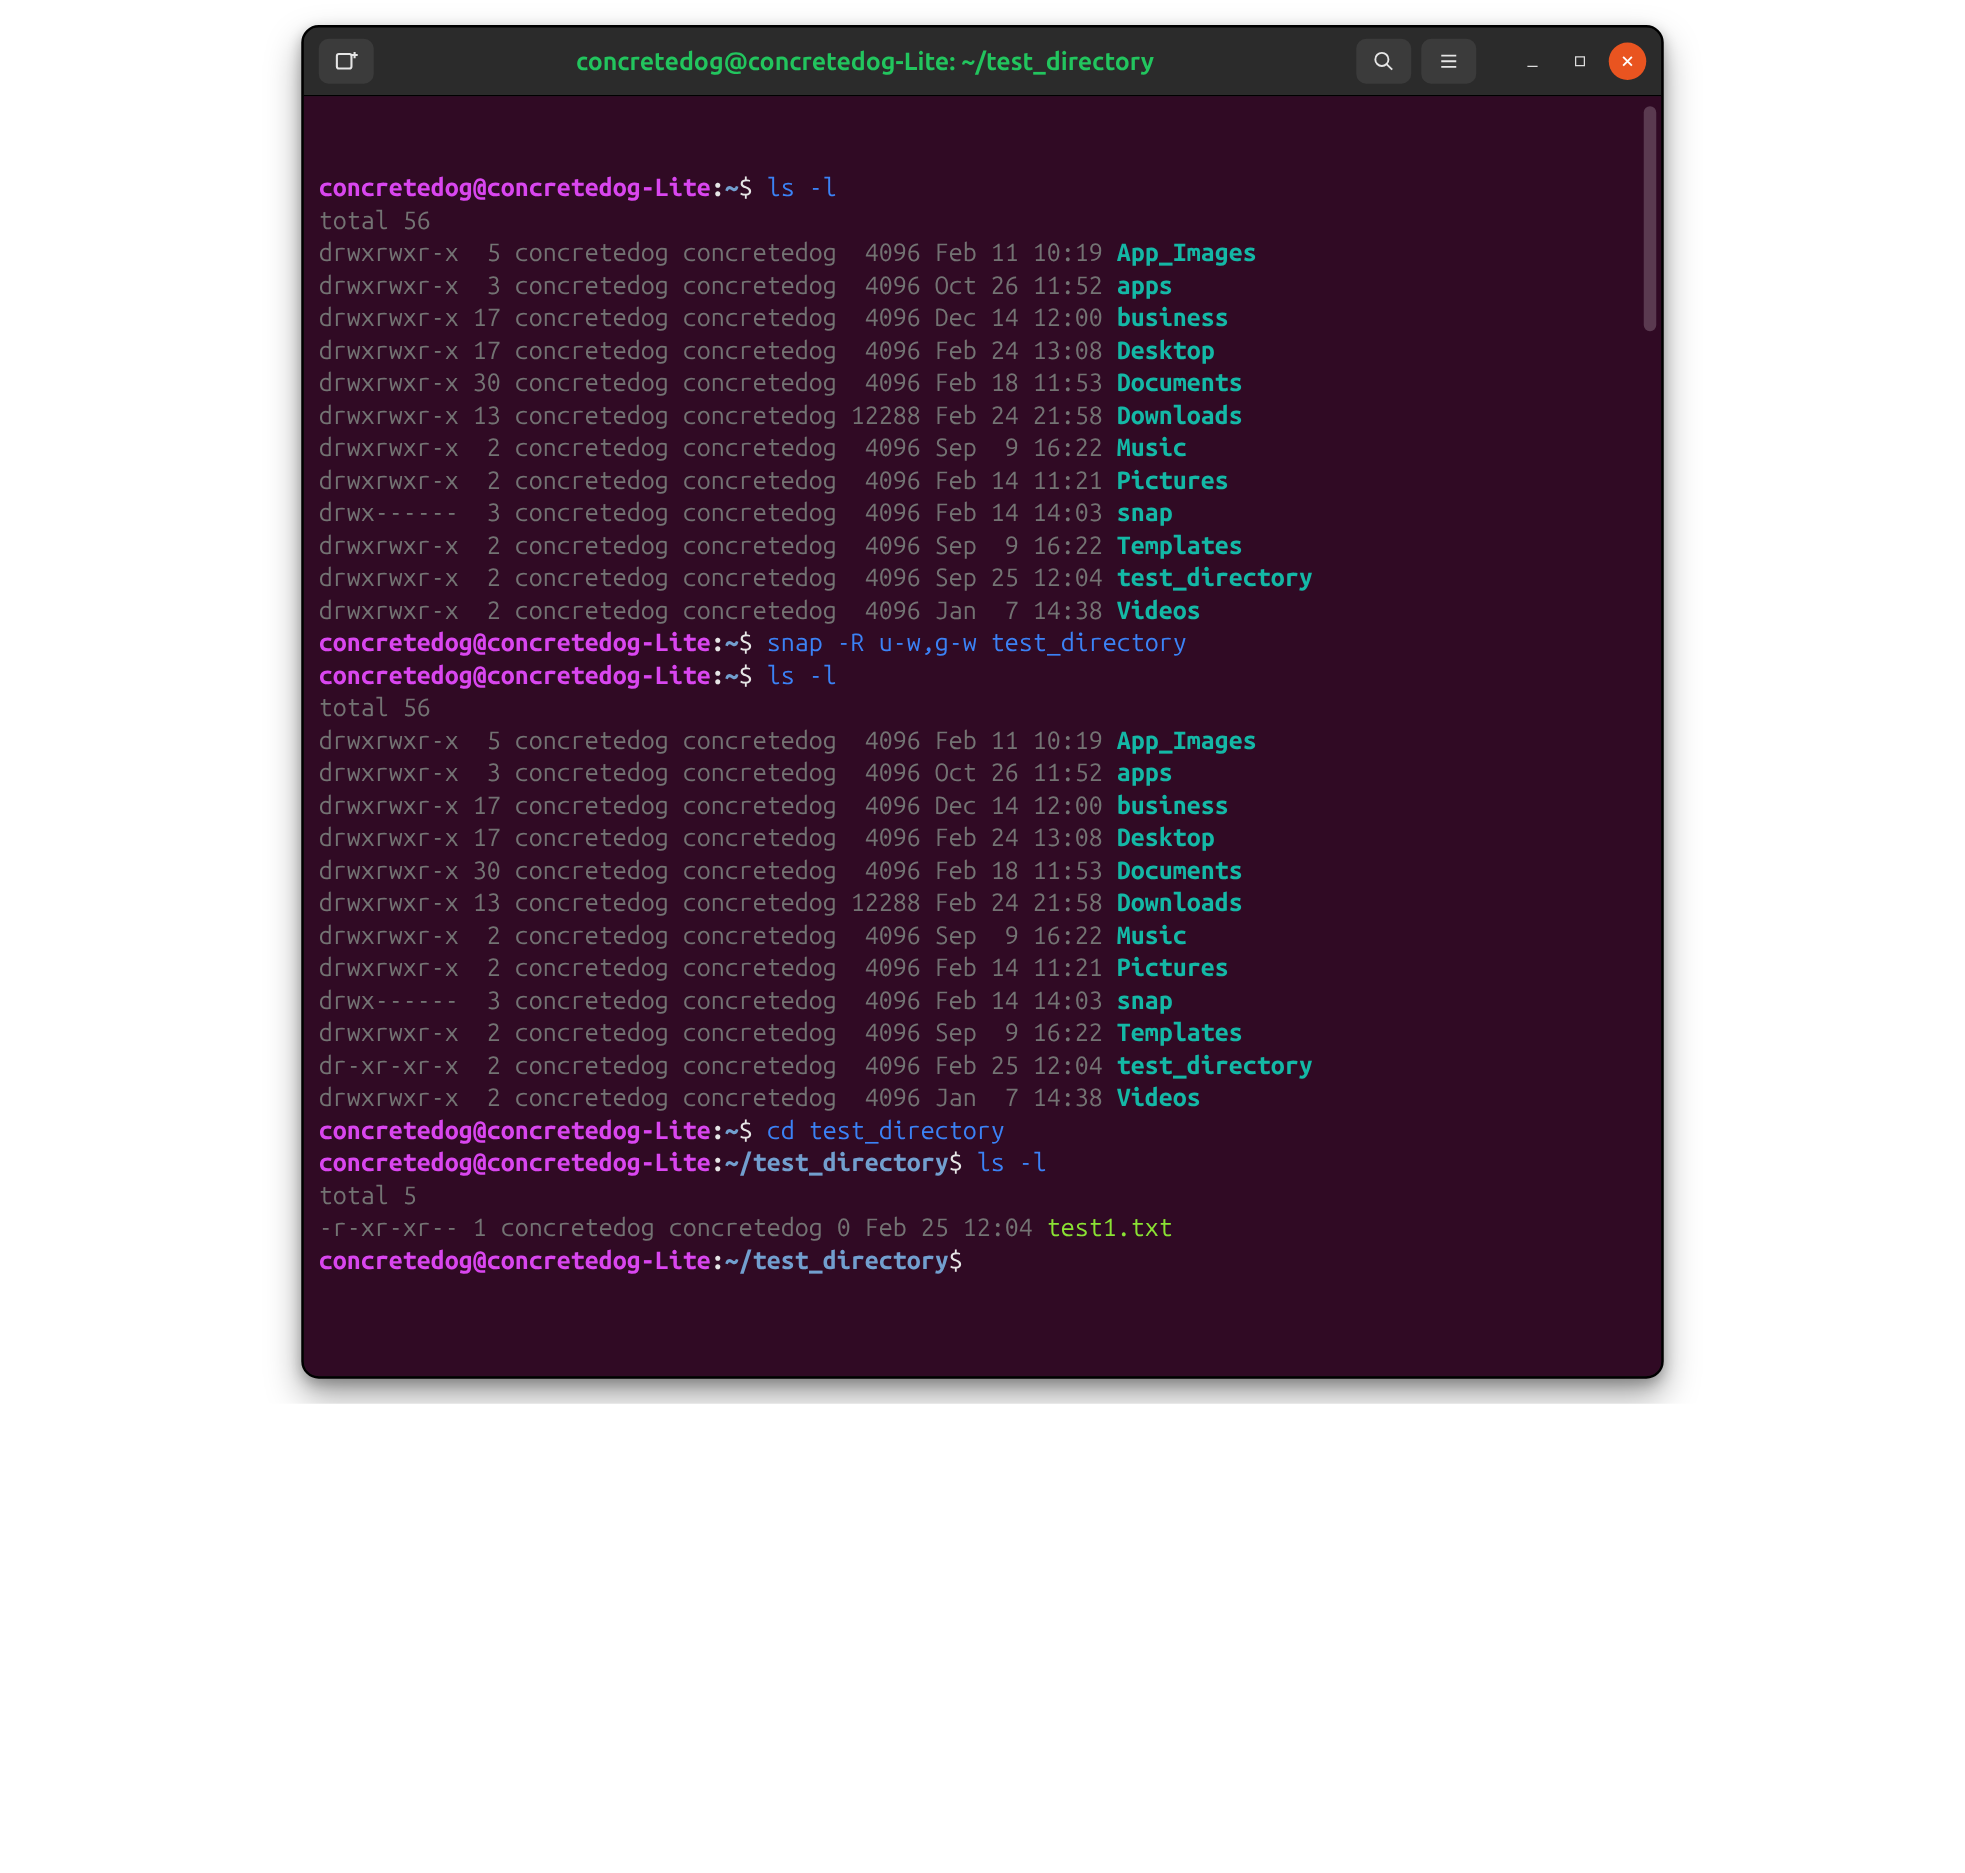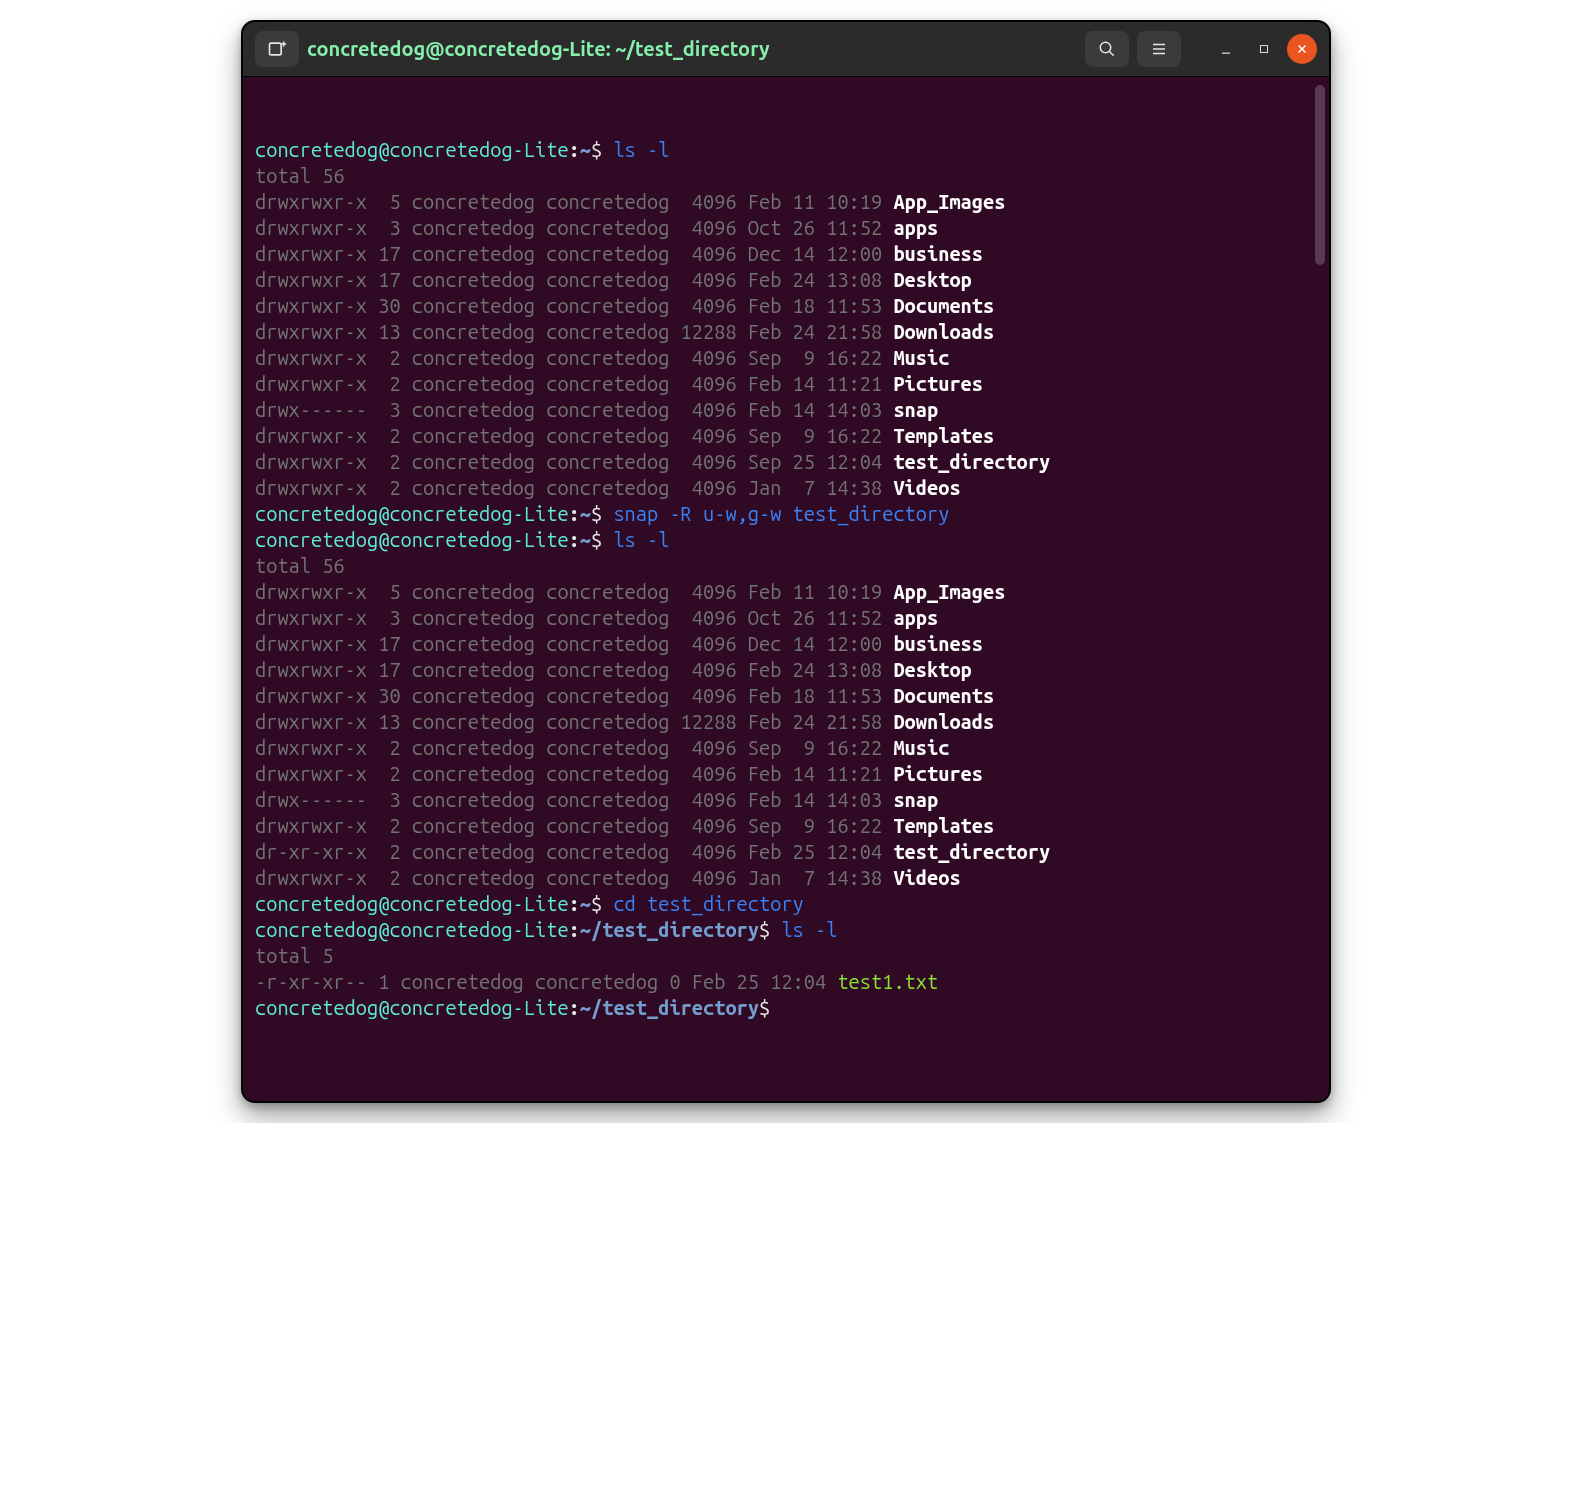--- a/index.html
+++ b/index.html
@@ -1,32 +1,32 @@
 <!DOCTYPE html>
 <html><head>
 <meta charset="utf-8">
 <style>
 html,body{margin:0;padding:0;background:#fff}
 .window-wrap{width:1090px;margin:20px auto;position:relative}
 .window{background:#1e1e1e;border-radius:14px;border:2px solid #000;box-shadow:0 14px 28px rgba(0,0,0,.35),0 4px 10px rgba(0,0,0,.25);overflow:hidden}
 .titlebar{height:54px;background:#2b2b2b;display:flex;align-items:center;gap:8px;padding:0 12px;color:#fff;border-bottom:1px solid #000}
 .tb-btn{width:44px;height:36px;border-radius:8px;display:flex;align-items:center;justify-content:center;color:#e6e6e6}
 .tb-btn.dark{background:#3b3b3b}
-.title-text{flex:2;text-align:left;font:700 20px/1 "Ubuntu","Segoe UI",sans-serif;color:#86efac;white-space:nowrap}
+.title-text{flex:2;text-align:center;font:700 20px/1 "Ubuntu","Segoe UI",sans-serif;color:#22c55e;white-space:nowrap}
 .win-close{background:#e95420;width:30px;height:30px;border-radius:50%;display:flex;align-items:center;justify-content:center;color:#fff}
 .win-ctl{width:30px;height:30px;display:flex;align-items:center;justify-content:center;color:#ddd}
 svg{display:block}
 .term-body{background:#300a24;padding:8px 12px 28px 12px;font:400 20px/26px "Ubuntu Mono","DejaVu Sans Mono",Menlo,monospace;color:#e6e6e6;white-space:pre;overflow:hidden;position:relative}
 .scrollbar{position:absolute;top:8px;right:4px;width:10px;height:180px;background:#5a3a50;border-radius:5px}
-.p-user{color:#5eead4;font-weight:400}
+.p-user{color:#d946ef;font-weight:700}
 .p-colon{color:#e6e6e6;font-weight:700}
 .p-path{color:#729fcf;font-weight:700}
 .p-dollar{color:#e6e6e6}
 .cmd{color:#3b82f6}
-.dir{color:#ffffff;font-weight:700}
+.dir{color:#14b8a6;font-weight:700}
 .file-exec{color:#8ae234;font-weight:400}
 .plain{color:#737373}
 </style>
 </head>
 <body>
 
 <div class="window-wrap">
 <div class="window">
 
   <div class="titlebar">

